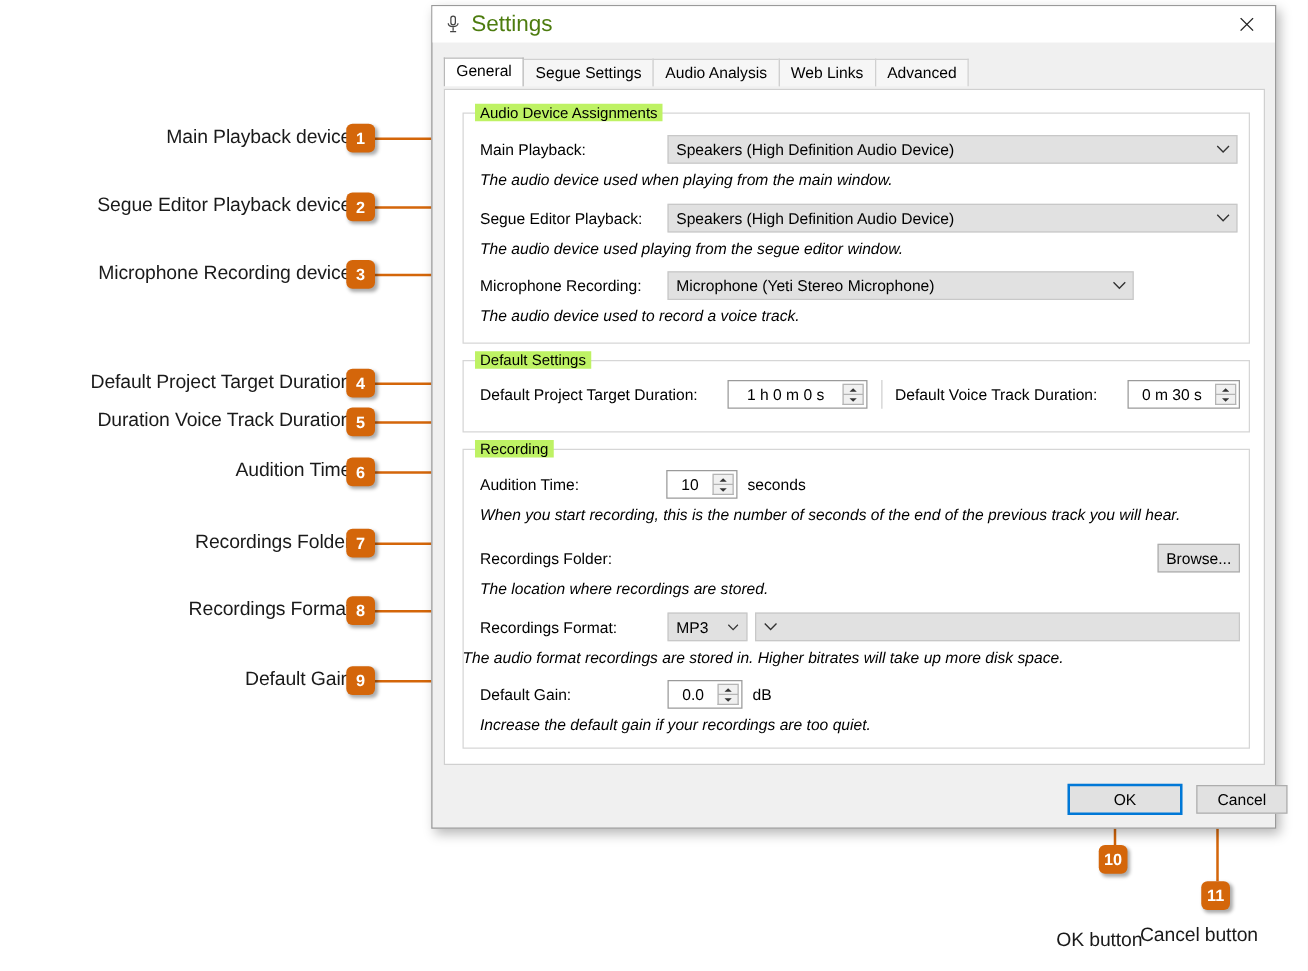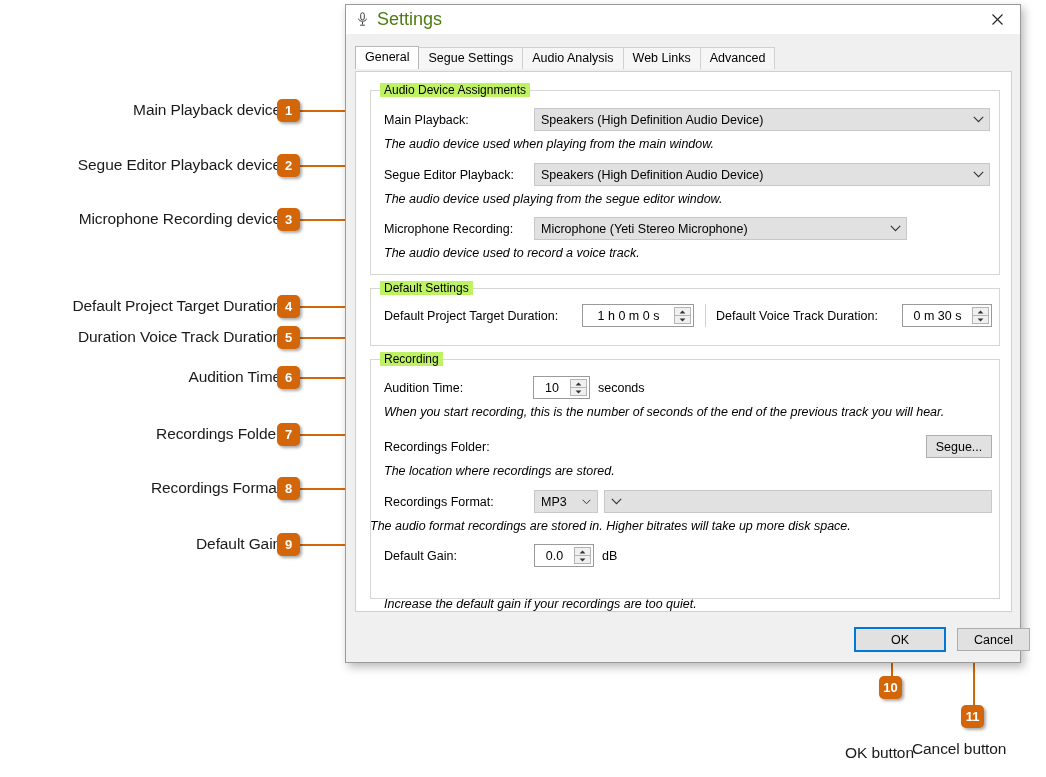--- a/index.html
+++ b/index.html
@@ -418,21 +418,21 @@
           <svg width="7" height="4" viewBox="0 0 7 4">
               <polygon points="3.5,3.4 0.6,0.6 6.4,0.6" fill="#333"></polygon>
             </svg>
         </span>
       </span>
     </div>
     <div class="field-label" style="left:242px; top:309px;">seconds</div>
     <div class="hint" style="left:28px; top:333px;">When you start recording, this is the number of seconds of the end of the previous track you will hear.</div>
 
     <div class="field-label" style="left:28px; top:368px;">Recordings Folder:</div>
-    <div class="btn" style="left:570px; top:363px; width:66px;">Segue...</div>
+    <div class="btn" style="left:570px; top:363px; width:66px;">Browse...</div>
     <div class="hint" style="left:28px; top:392px;">The location where recordings are stored.</div>
 
     <div class="field-label" style="left:28px; top:423px;">Recordings Format:</div>
     <div class="combo" style="left:178px; top:418px; width:64px;">
       <span class="combo-text">MP3</span>
       <span class="chev">
         <svg width="9" height="6" viewBox="0 0 11 7">
             <polyline points="0.8,0.8 5.5,5.6 10.2,0.8" fill="none" stroke="#333" stroke-width="1.2"></polyline>
           </svg>
       </span>
@@ -456,20 +456,20 @@
             </svg>
         </span>
         <span class="sp-dn">
           <svg width="7" height="4" viewBox="0 0 7 4">
               <polygon points="3.5,3.4 0.6,0.6 6.4,0.6" fill="#333"></polygon>
             </svg>
         </span>
       </span>
     </div>
     <div class="field-label" style="left:246px; top:477px;">dB</div>
-    <div class="hint" style="left:28px; top:501px;margin-top:24px;">Increase the default gain if your recordings are too quiet.</div>
+    <div class="hint" style="left:28px; top:501px;">Increase the default gain if your recordings are too quiet.</div>
 
   </div>
 
   <div class="btn primary" style="left:508px; top:622px; width:92px; height:25px;">OK</div>
   <div class="btn" style="left:611px; top:623px; width:73px; height:23px;">Cancel</div>
 
 </div>
 
 </body></html>

